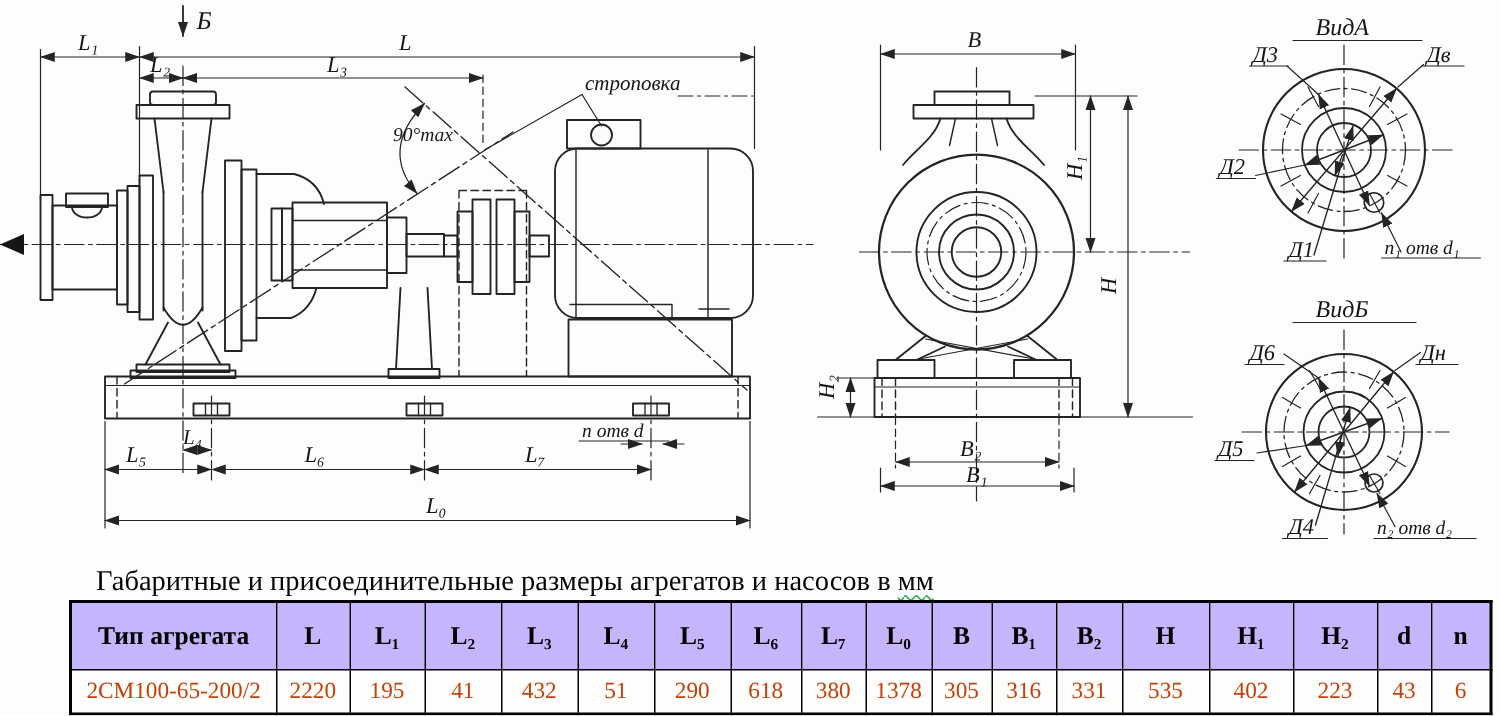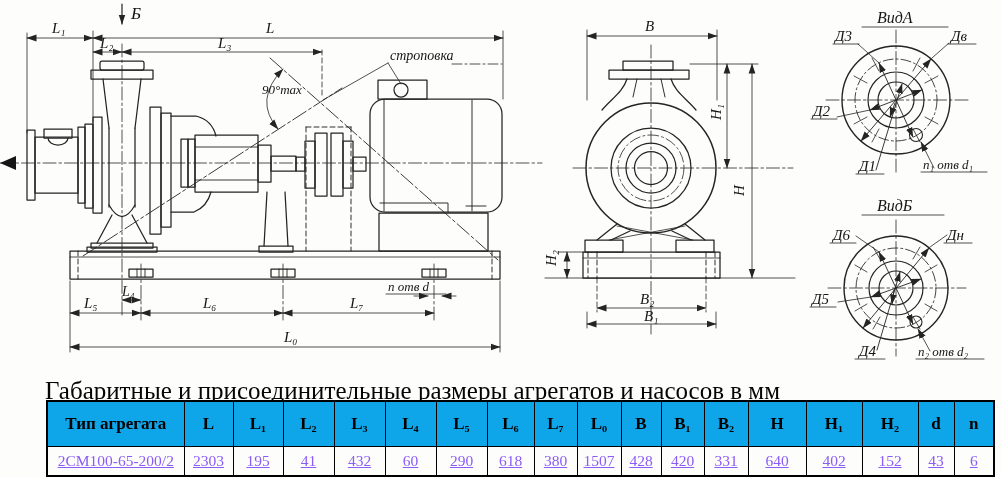--- a/index.html
+++ b/index.html
@@ -13,45 +13,45 @@
     font-style:italic;
     font-size:15px;
     fill:#161616;
     stroke:none;
   }
   svg text.big { font-size:17px; }
   svg text.ttl { font-size:16px; }
   svg text.med { font-size:14px; }
   svg text.sm  { font-size:13px; }
   .caption {
-    position:absolute; left:45px; top:377px; width:920px;
-    font-size:25px; color:#050505; white-space:nowrap;
+    position:absolute; left:64px; top:377px; width:920px;
+    font-size:19px; color:#050505; white-space:nowrap;
   }
   .caption .wavy {
     text-decoration:underline;
     text-decoration-style:wavy;
     text-decoration-color:#2fae54;
     text-decoration-thickness:1px;
     text-underline-offset:3px;
   }
   table.dims {
     position:absolute; left:46px; top:400px;
     border-collapse:collapse; table-layout:fixed;
     font-family:"Liberation Serif", serif;
     border:2px solid #000;
   }
   table.dims th, table.dims td {
     border:1.5px solid #000; text-align:center; vertical-align:middle;
     padding:0 2px; overflow:hidden;
   }
   table.dims th {
-    background:#0ea5e9; font-weight:bold; font-size:17px; color:#000;
+    background:#c4b5fd; font-weight:bold; font-size:17px; color:#000;
     height:44px; line-height:1.12;
   }
-  table.dims td { font-size:15.5px; color:#8b5cf6; height:28px;text-decoration:underline; }
+  table.dims td { font-size:15.5px; color:#c2410c; height:28px; }
 </style>
 </head>
 <body>
 
 <div class="page">
 
   <svg class="drawing" width="1001" height="375" viewBox="0 0 1001 375">
     <defs>
       <marker id="arr" viewBox="0 0 10 8" refX="9.5" refY="4" markerWidth="10" markerHeight="8" markerUnits="userSpaceOnUse" orient="auto-start-reverse">
         <path d="M0,0.6 L10,4 L0,7.4 Z" fill="#242424" stroke="none"></path>
@@ -343,33 +343,33 @@
       <th>B₁</th>
       <th>B₂</th>
       <th>H</th>
       <th>H₁</th>
       <th>H₂</th>
       <th>d</th>
       <th>n</th>
     </tr>
     <tr>
       <td>2СМ100-65-200/2</td>
-      <td>2303</td>
+      <td>2220</td>
       <td>195</td>
       <td>41</td>
       <td>432</td>
-      <td>60</td>
+      <td>51</td>
       <td>290</td>
       <td>618</td>
       <td>380</td>
-      <td>1507</td>
-      <td>428</td>
-      <td>420</td>
+      <td>1378</td>
+      <td>305</td>
+      <td>316</td>
       <td>331</td>
-      <td>640</td>
+      <td>535</td>
       <td>402</td>
-      <td>152</td>
+      <td>223</td>
       <td>43</td>
       <td>6</td>
     </tr>
   </tbody>
     </table>
 </div>
 
 </body></html>

